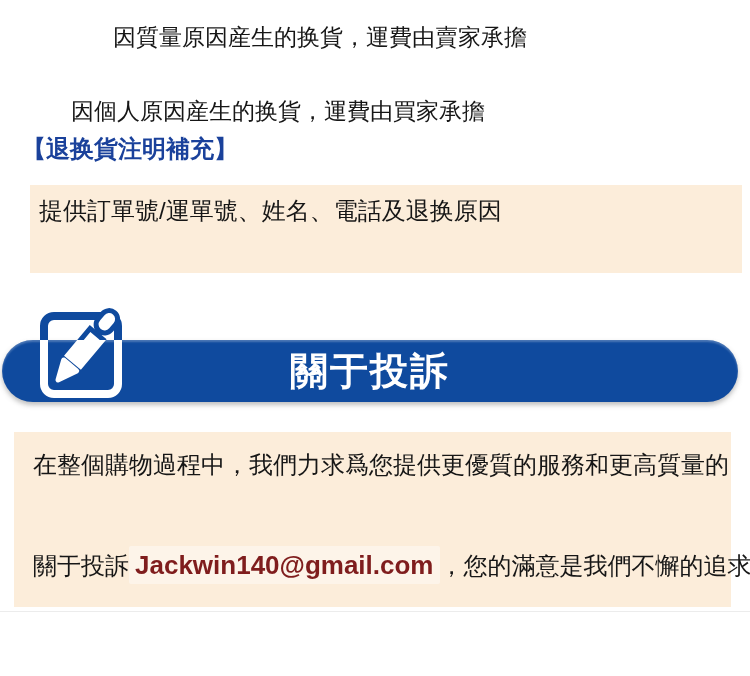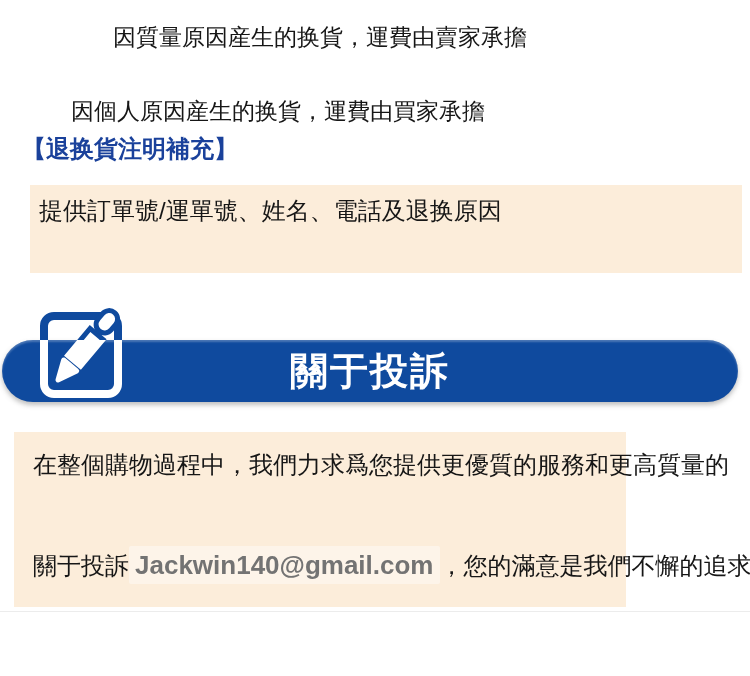--- a/index.html
+++ b/index.html
@@ -28,28 +28,28 @@
     background:#0f4a9e;border-radius:31px;
     box-shadow:0 3px 5px rgba(110,110,110,0.45), inset 0 2px 2px rgba(255,255,255,0.25);
     text-align:center;
   }
   .banner-title{
     display:inline-block;line-height:62px;
     font-size:38px;font-weight:bold;color:#ffffff;letter-spacing:2px;
   }
   .note-icon{left:30px;top:296px;}
   .complaint-box{
-    left:14px;top:432px;width:612px;height:175px;
+    left:14px;top:432px;width:717px;height:175px;
     background:#fcedda;box-sizing:border-box;
     padding:8px 30px 0 19px;
     font-size:24px;line-height:50px;color:#161616;
     white-space:nowrap;
   }
   .email{
-    font-size:26px;font-weight:bold;color:#737373;
+    font-size:26px;font-weight:bold;color:#7f1d1d;
     background:#fdf4e9;border-radius:2px;padding:4px 6px 4px 6px;
     cursor:pointer;
     text-align:center;
   }
   .divider{
     left:0;top:611px;width:750px;height:1px;background:#ececec;
   }
 </style>
 </head>
 <body>

